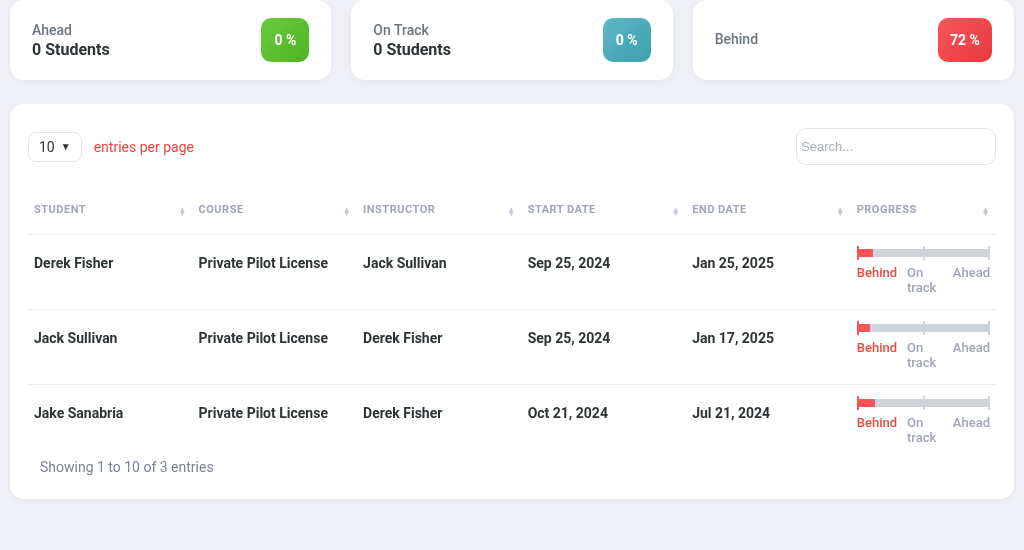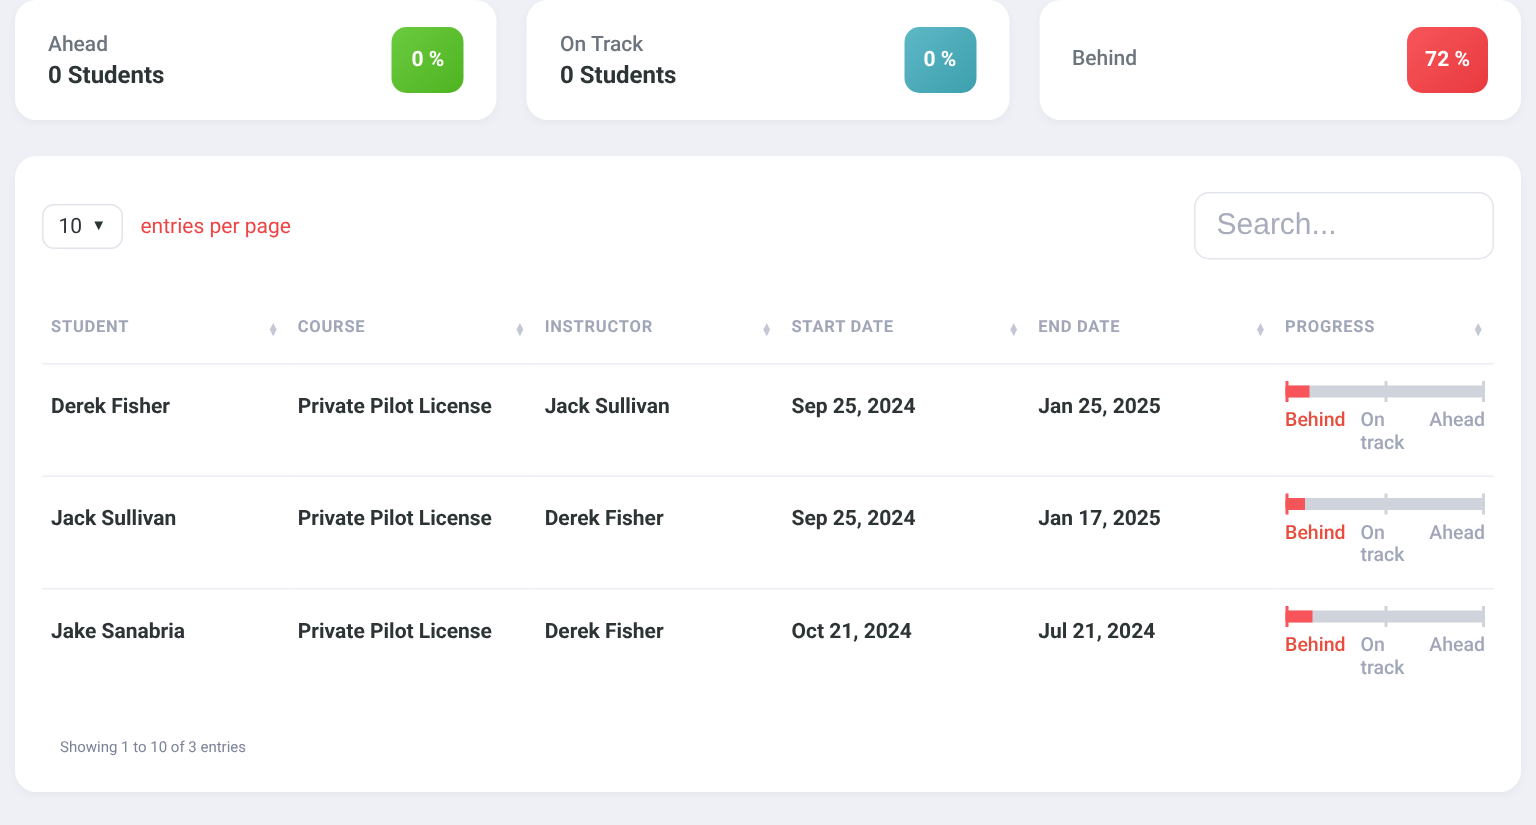--- a/index.html
+++ b/index.html
@@ -73,23 +73,23 @@
     display: flex;
     align-items: center;
     gap: 6px;
     background:#fff;
   }
   .pagesize .chev { font-size:10px; color:#2d3436; }
   .entries-label { font-size: 14px; color: #ef4444; }
   .search {
     border: 1px solid #e2e5ec;
     border-radius: 10px;
-    padding: 10px 14px;
+    padding: 10px 4px;
     width: 200px;
-    font-size: 20px;
+    font-size: 13px;
     color: #7f1d1d;
   }
   .search::placeholder { color:#a7adba; }
 
   table { width:100%; border-collapse: collapse; }
   thead th {
     text-align: left;
     font-size: 11px;
     letter-spacing: 0.5px;
     font-weight: 700;
@@ -126,22 +126,21 @@
   .tick { position:absolute; top:-3px; width:2px; height:14px; background:#cfd3db; }
   .tick.t0 { left:0; background:#F7555A; }
   .tick.t1 { left:50%; }
   .tick.t2 { right:0; }
   .progress-labels { display:flex; gap:10px; margin-top:8px; font-size:13px; font-weight:500; justify-content:flex-end;}
   .lab-behind  { color:#e74c3c; margin-right:auto; margin-left:0;}
   .lab-ontrack { color:#a0a6b8; }
   .lab-ahead   { color:#a0a6b8; }
 
   .footer-text {
-    margin-top: 26px;
-    font-size: 10px;
+    font-size: 14px;
     color: #7b8396;
     padding-left: 12px;
   }
 
   
   col.c-student    { width: 17%; }
   col.c-course     { width: 17%; }
   col.c-instructor { width: 17%; }
   col.c-start      { width: 17%; }
   col.c-end        { width: 17%; }

